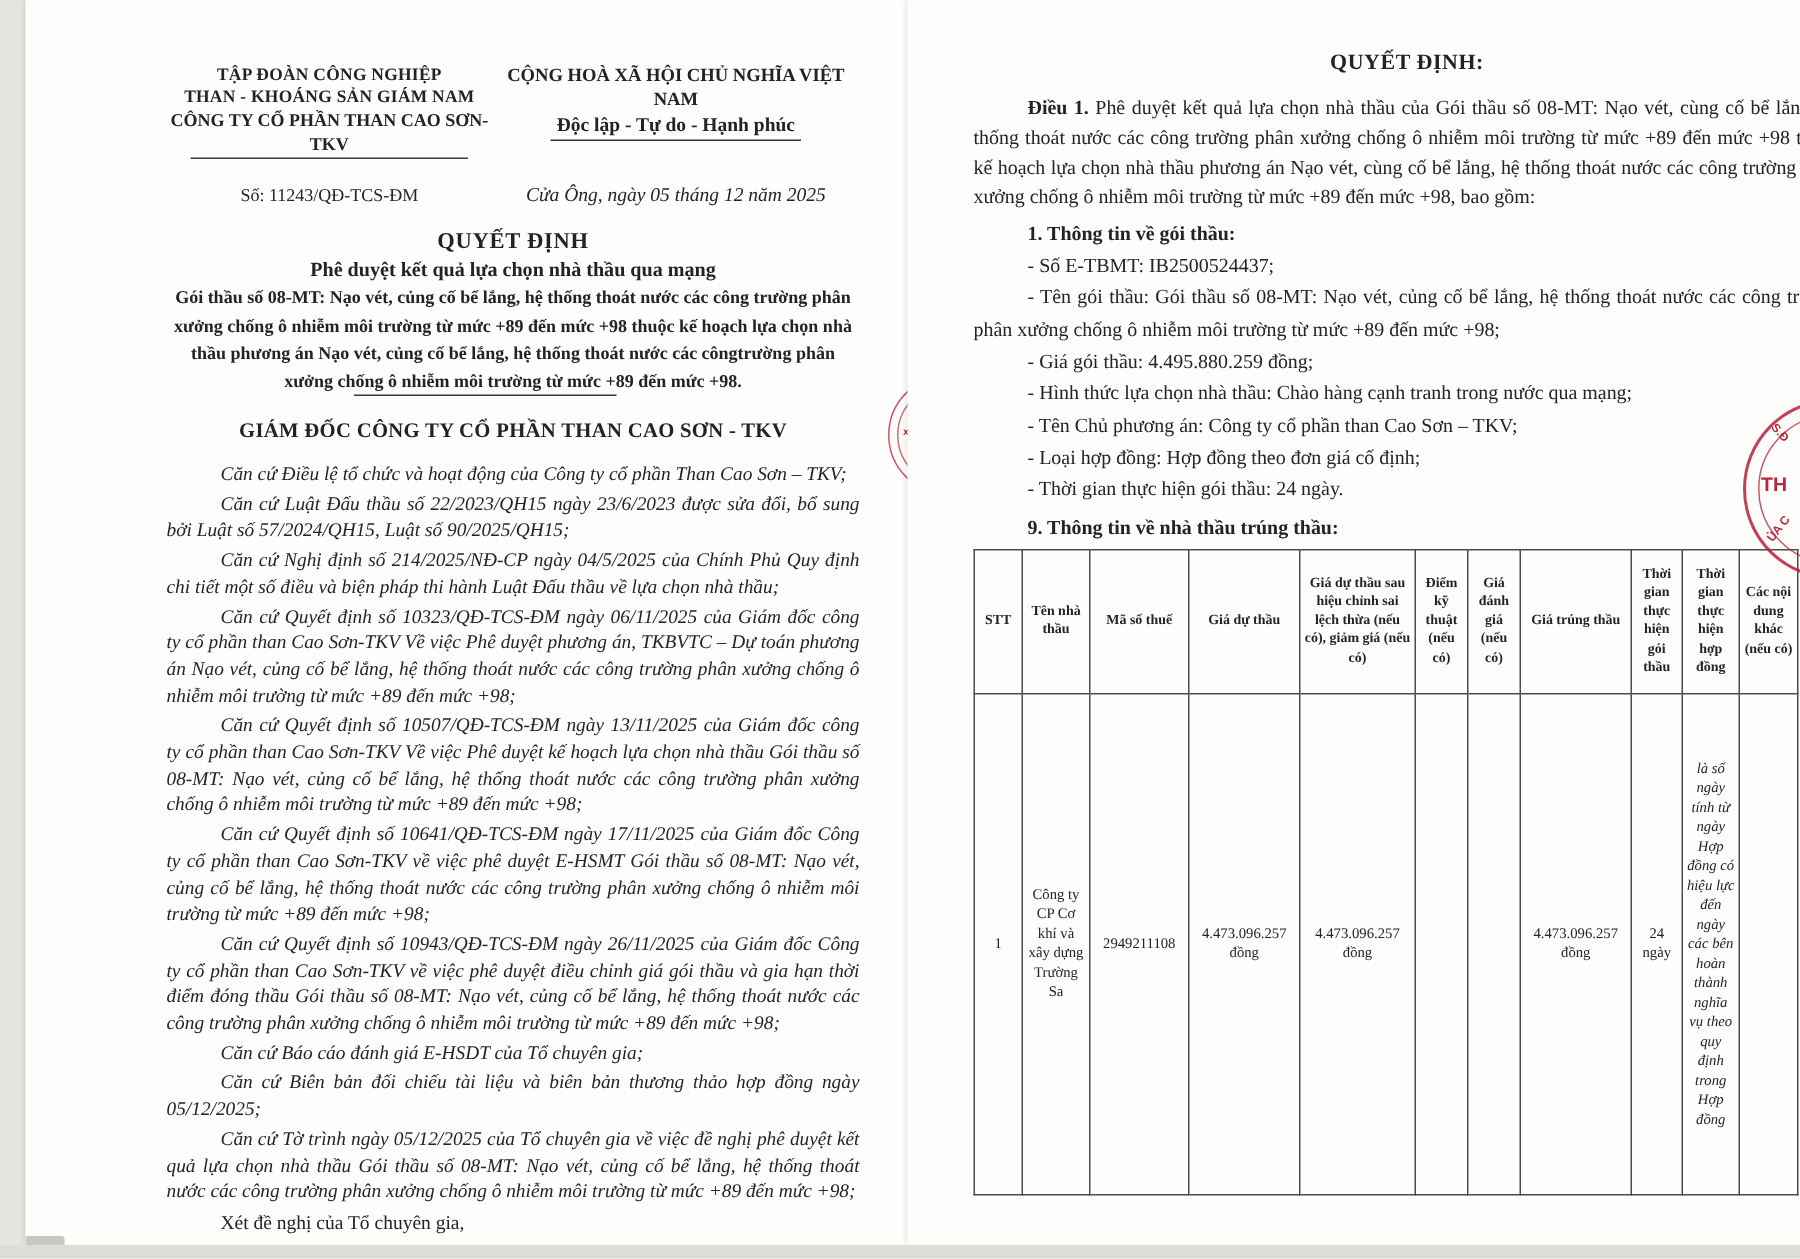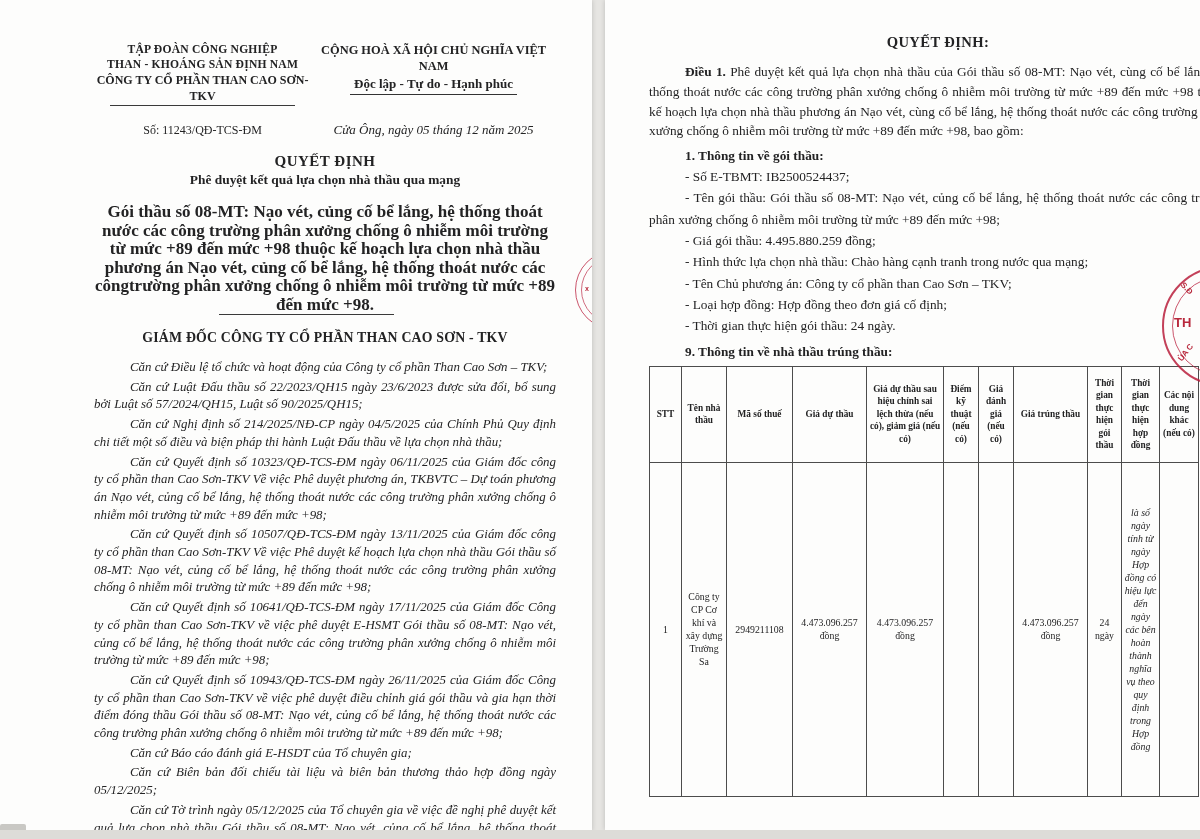--- a/index.html
+++ b/index.html
@@ -10,40 +10,40 @@
     color:#232324;
     position:relative;
     overflow:hidden;
   }
   .page{
     position:absolute;top:0;
     background:#fdfdfc;
     overflow:hidden;
     box-shadow:0 0 5px rgba(0,0,0,.18);
   }
-  #page-left{left:0;width:592px;height:831px;}
+  #page-left{left:17px;width:592px;height:831px;}
   #page-right{left:605px;width:660px;height:830px;}
 
   
   .lp-inner{padding:42px 36px 0 94px;}
   .lp-header{display:flex;}
   .org-block{width:47%;text-align:center;}
   .org-line{font-size:11.6px;font-weight:600;letter-spacing:.2px;line-height:15px;}
   .org-line3{font-size:12px;font-weight:bold;line-height:16px;}
   .org-underline{width:185px;height:1px;background:#3a3a3a;margin:1px auto 0;}
   .nat-block{width:53%;text-align:center;}
   .nat-line1{font-size:12.4px;font-weight:bold;line-height:16px;}
   .nat-line2{font-size:13px;font-weight:bold;display:inline-block;border-bottom:1.2px solid #333;padding:0 4px 2px;}
   .lp-meta{display:flex;margin-top:16px;align-items:baseline;}
   .doc-number{width:47%;text-align:center;font-size:12px;}
   .place-date{width:53%;text-align:center;font-style:italic;font-size:13px;}
   .lp-title{margin-top:15px;text-align:center;}
   .title-main{font-size:15px;font-weight:bold;letter-spacing:.5px;}
   .title-sub1{font-size:13.4px;font-weight:bold;margin-top:2px;}
-  .title-sub2{font-size:17px;font-weight:bold;text-align:center;margin-top:15px;line-height:18.5px;position:relative;}
+  .title-sub2{font-size:12px;font-weight:bold;text-align:center;margin-top:1px;line-height:18.5px;position:relative;}
   .title-underline{position:absolute;left:27%;bottom:-1px;width:38%;height:1px;background:#3a3a3a;}
   .authority{margin-top:16px;text-align:center;font-size:13.8px;font-weight:bold;letter-spacing:.2px;}
   .recitals{margin-top:13px;}
   .recital{font-style:italic;font-size:12.9px;line-height:17.7px;text-align:justify;text-indent:36px;margin:0 0 2px;}
   .closing{font-style:normal;font-size:13px;line-height:18px;text-indent:36px;margin:2px 0 0;}
 
   
   .rp-inner{padding:34px 38px 0 44px;}
   .rp-heading{text-align:center;font-size:14.6px;font-weight:bold;letter-spacing:.4px;}
   .rp-par{font-size:13.3px;line-height:19.8px;text-align:justify;text-indent:36px;margin:11px 0 0;}
@@ -76,21 +76,21 @@
 </style>
 </head>
 <body>
 
 <div class="page" id="page-left">
   <div class="lp-inner">
 
     <div class="lp-header">
       <div class="org-block">
         <div class="org-line">TẬP ĐOÀN CÔNG NGHIỆP</div>
-        <div class="org-line">THAN - KHOÁNG SẢN ĐỊNH NAM</div>
+        <div class="org-line">THAN - KHOÁNG SẢN GIÁM NAM</div>
         <div class="org-line3">CÔNG TY CỔ PHẦN THAN CAO SƠN-TKV</div>
         <div class="org-underline"></div>
       </div>
       <div class="nat-block">
         <div class="nat-line1">CỘNG HOÀ XÃ HỘI CHỦ NGHĨA VIỆT NAM</div>
         <div><span class="nat-line2">Độc lập - Tự do - Hạnh phúc</span></div>
       </div>
     </div>
 
     <div class="lp-meta">

